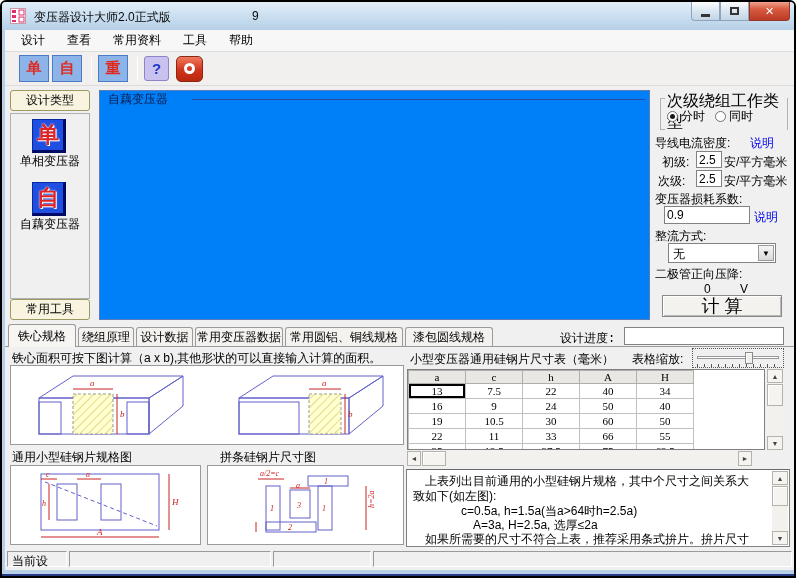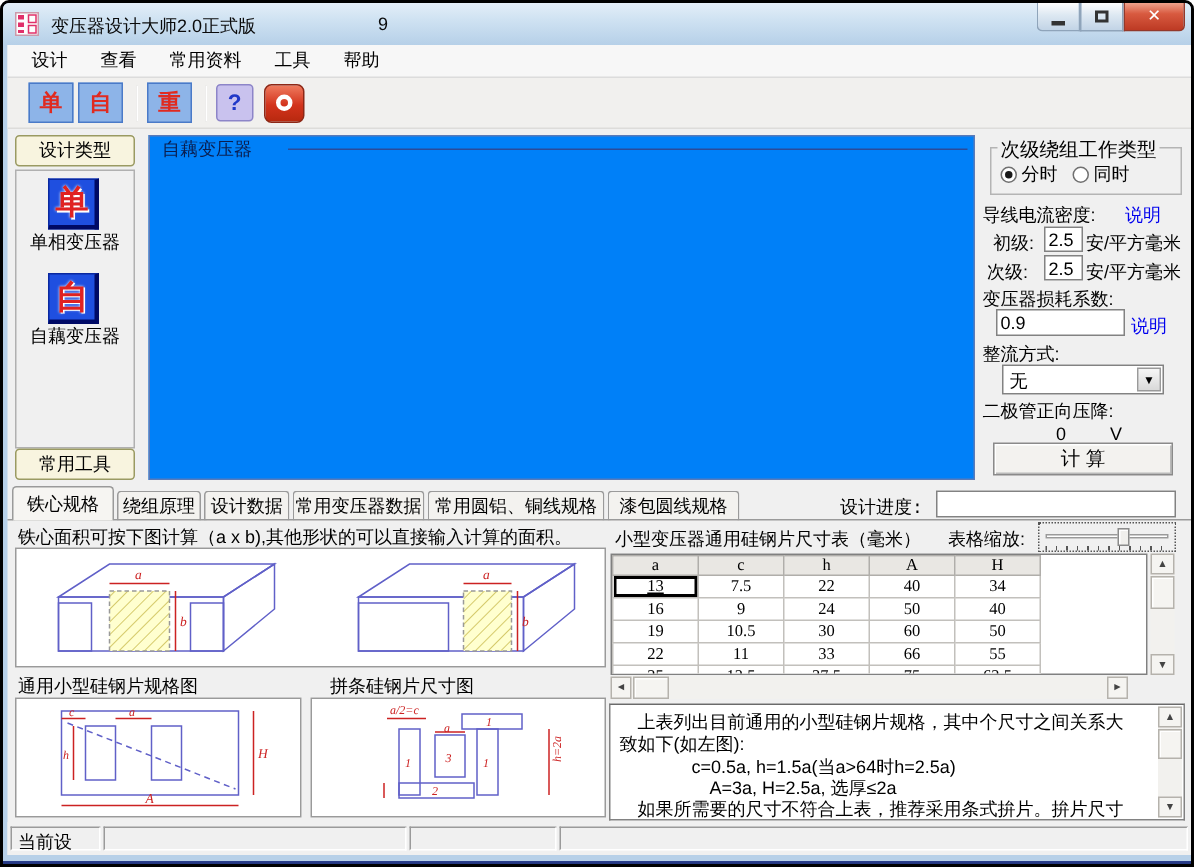--- a/index.html
+++ b/index.html
@@ -42,31 +42,31 @@
   .bigicon { position:absolute; left:30px; width:34px; height:34px; background:#1f4fe0; border:1px solid #0a28a0; border-right:3px solid #000a66; border-bottom:3px solid #000a66; color:#e02222; font-weight:bold; font-size:22px; display:flex; align-items:center; justify-content:center; text-shadow:0 0 2px #fff, 1px 1px 0 #fff; }
   .sidelabel { position:absolute; left:8px; width:80px; text-align:center; font-size:12px; }
 
   
   .bluepanel { position:absolute; left:97px; top:88px; width:551px; height:230px; background:#0080f8; border:1px solid #5a7ab8; }
   .bp-caption { position:absolute; left:8px; top:0px; font-size:12px; color:#0a1e50; }
   .bp-line { position:absolute; left:92px; top:8px; right:4px; height:1px; background:#2a4a9a; }
 
   
   .groupbox { position:absolute; left:658px; top:96px; width:128px; height:32px; border:1px solid #b4b4b4; }
-  .gb-title { position:absolute; left:4px; top:-8px; background:#f0f0f0; padding:0 2px; font-size:13px; }
+  .gb-title { position:absolute; left:4px; top:-8px; background:#f0f0f0; padding:0 2px; font-size:16px; }
   .radio-row { position:absolute; left:6px; top:9px; display:flex; align-items:center; }
   .radio { width:11px; height:11px; border:1px solid #707070; border-radius:50%; background:#fff; margin-right:3px; position:relative; }
   .radio.checked::after { content:""; position:absolute; left:2px; top:2px; width:5px; height:5px; border-radius:50%; background:#1a1a1a; }
   .plabel { position:absolute; font-size:12px; }
   .link { position:absolute; font-size:12px; color:#0000ee; cursor:pointer; }
   .tb { border:1px solid #828282; background:#fff; font-size:12px; font-family:"Liberation Sans","DejaVu Sans",sans-serif; padding:0 2px; }
   .dd { position:absolute; left:666px; top:241px; width:108px; height:20px; border:1px solid #828282; background:#fff; }
   .dd-val { position:absolute; left:4px; top:2px; }
   .dd-btn { position:absolute; right:1px; top:1px; width:16px; height:16px; background:linear-gradient(180deg,#f6f6f6,#d9d9d9); border:1px solid #9a9a9a; font-size:8px; display:flex; align-items:center; justify-content:center; }
-  .btn3d { background:#f3f2ef; border:1px solid #8a8a8a; box-shadow:inset 1px 1px 0 #ffffff, inset -1px -1px 0 #b9b9b9; font-size:13px; display:flex; align-items:center; justify-content:center; }
+  .btn3d { background:#f3f2ef; border:1px solid #8a8a8a; box-shadow:inset 1px 1px 0 #ffffff, inset -1px -1px 0 #b9b9b9; font-size:18px; display:flex; align-items:center; justify-content:center; }
 
   
   .tab { position:absolute; top:325px; height:20px; background:#f3f2ef; border:1px solid #9a9a9a; border-bottom:none; border-radius:3px 3px 0 0; display:flex; align-items:center; justify-content:center; font-size:12px; }
   .tab.active { top:322px; height:23px; background:#f6f5f2; z-index:3; }
   .tabline { position:absolute; left:3px; top:344px; width:790px; height:1px; background:#9a9a9a; }
 
   
   .whitebox { position:absolute; background:#fff; border:1px solid #9a9a9a; }
   .fig-label { position:absolute; font-size:12px; }
 

